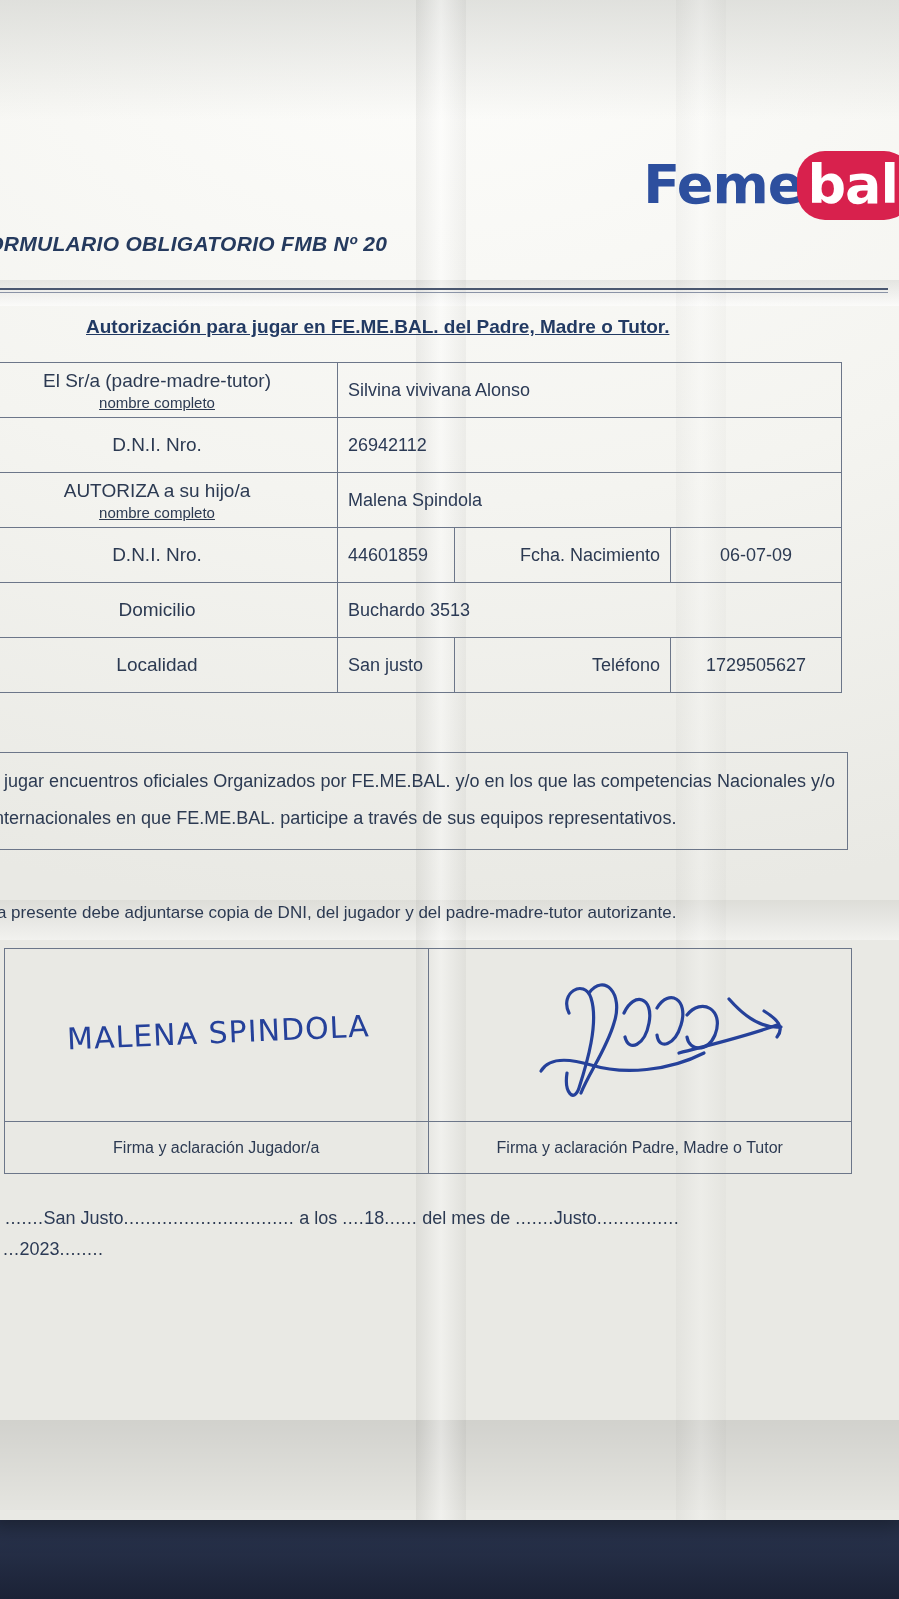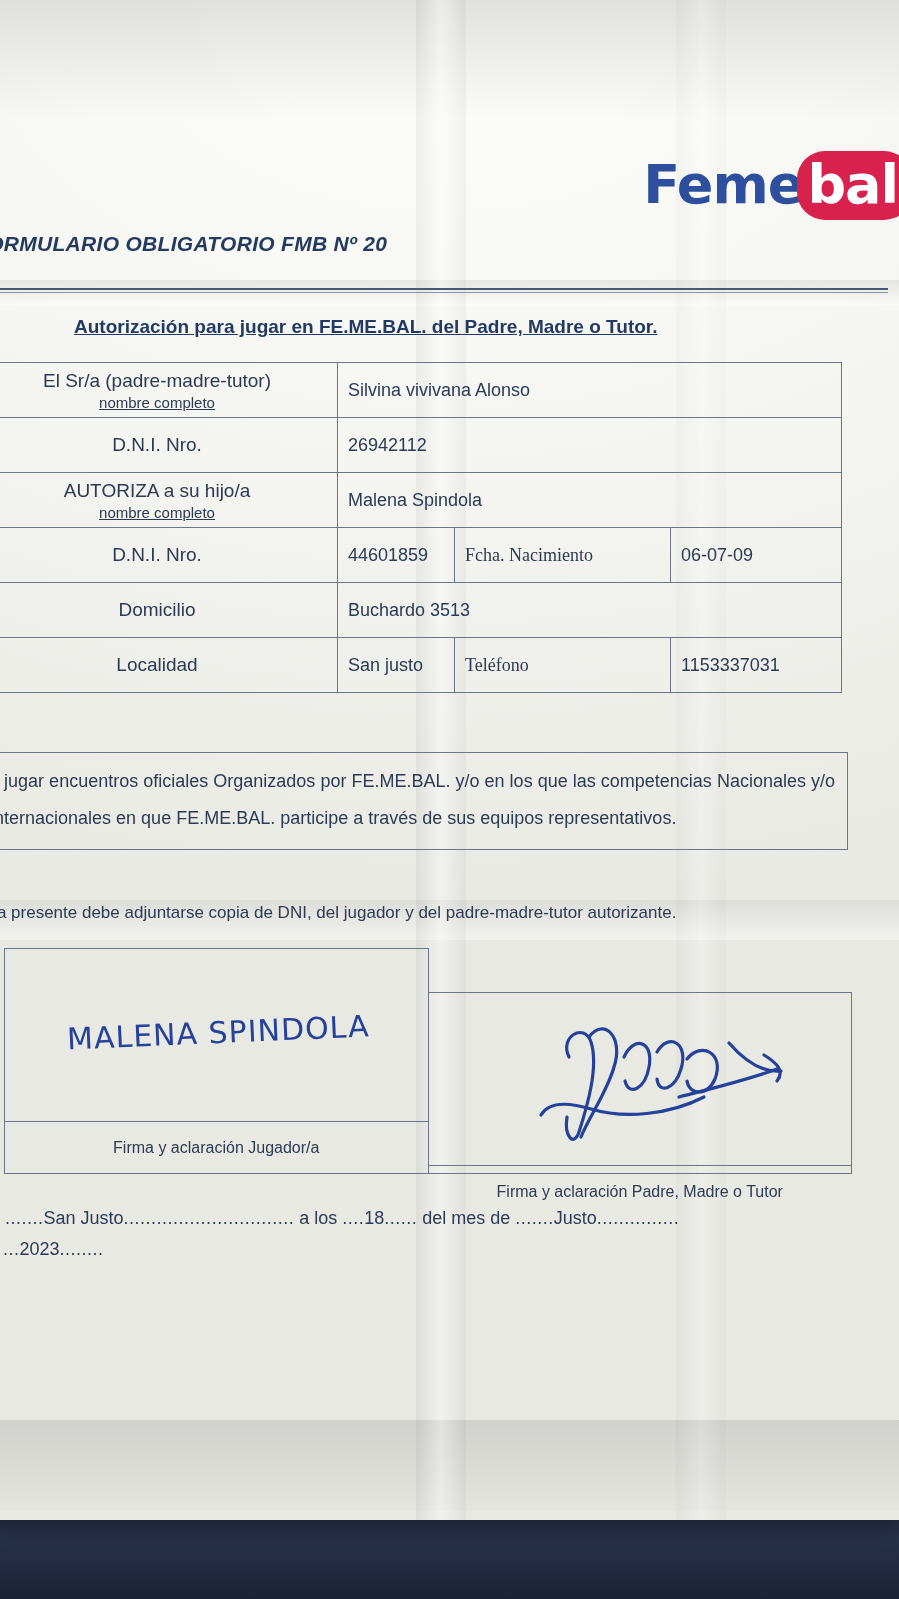--- a/index.html
+++ b/index.html
@@ -102,21 +102,21 @@
     left: -10px;
     width: 912px;
     height: 2px;
     background: #4a5770;
   }
   .rule.r1 { top: 288px; }
   .rule.r2 { top: 292px; height: 1px; background: #8a93a6; }
 
   .title {
     position: absolute;
-    left: 88px;
+    left: 100px;
     top: 316px;
     font-size: 19px;
     font-weight: bold;
     color: #223a63;
     text-decoration: underline;
     white-space: nowrap;
   }
 
   
   .tbl {
@@ -131,22 +131,22 @@
   .tbl td {
     border: 1px solid #6c7689;
     padding: 6px 10px;
     vertical-align: middle;
     height: 42px;
   }
   .lbl       { width: 340px; text-align: center; }
   .lbl .big  { font-size: 19px; display: block; }
   .lbl .sub  { font-size: 15px; display: block; text-decoration: underline; margin-top: 2px; }
   .val       { color: #2b3a55; }
-  .mid-lbl   { text-align: left; width: 195px; font-family: Liberation Serif, serif; }
-  .mid-val   { width: 150px; text-align: left; }
+  .mid-lbl   { text-align: right; width: 195px; }
+  .mid-val   { width: 150px; text-align: center; }
 
   
   .para {
     position: absolute;
     left: -10px;
     top: 752px;
     width: 846px;
     border: 1px solid #6c7689;
     padding: 10px 12px 12px 12px;
     font-size: 18px;
@@ -172,21 +172,21 @@
     width: 848px;
     height: 226px;
     display: flex;
   }
   .sign-box {
     flex: 1;
     border: 1px solid #6c7689;
     position: relative;
     box-sizing: border-box;
   }
-  .sign-box + .sign-box { border-left: none; margin-top: 44px; }
+  .sign-box + .sign-box { border-left: none; }
   .sign-area { height: 172px; position: relative; overflow: hidden; }
   .sign-cap {
     border-top: 1px solid #6c7689;
     height: 52px;
     display: flex;
     align-items: center;
     justify-content: center;
     font-size: 16px;
     color: #2c3a52;
     text-align: left;
@@ -281,21 +281,21 @@
           <span class="big">Domicilio</span>
         </td>
         <td class="val" colspan="3">Buchardo 3513</td>
       </tr>
       <tr>
         <td class="lbl">
           <span class="big">Localidad</span>
         </td>
         <td class="val">San justo</td>
         <td class="mid-lbl">Teléfono</td>
-        <td class="mid-val">1153337031</td>
+        <td class="mid-val">1729505627</td>
       </tr>
     </tbody>
       </table>
 
     <div class="para">a jugar encuentros oficiales Organizados por FE.ME.BAL. y/o en los que las competencias Nacionales y/o Internacionales en que FE.ME.BAL. participe a través de sus equipos representativos.</div>
 
     <div class="note">A la presente debe adjuntarse copia de DNI, del jugador y del padre-madre-tutor autorizante.</div>
 
     <div class="signs">
       <div class="sign-box">

